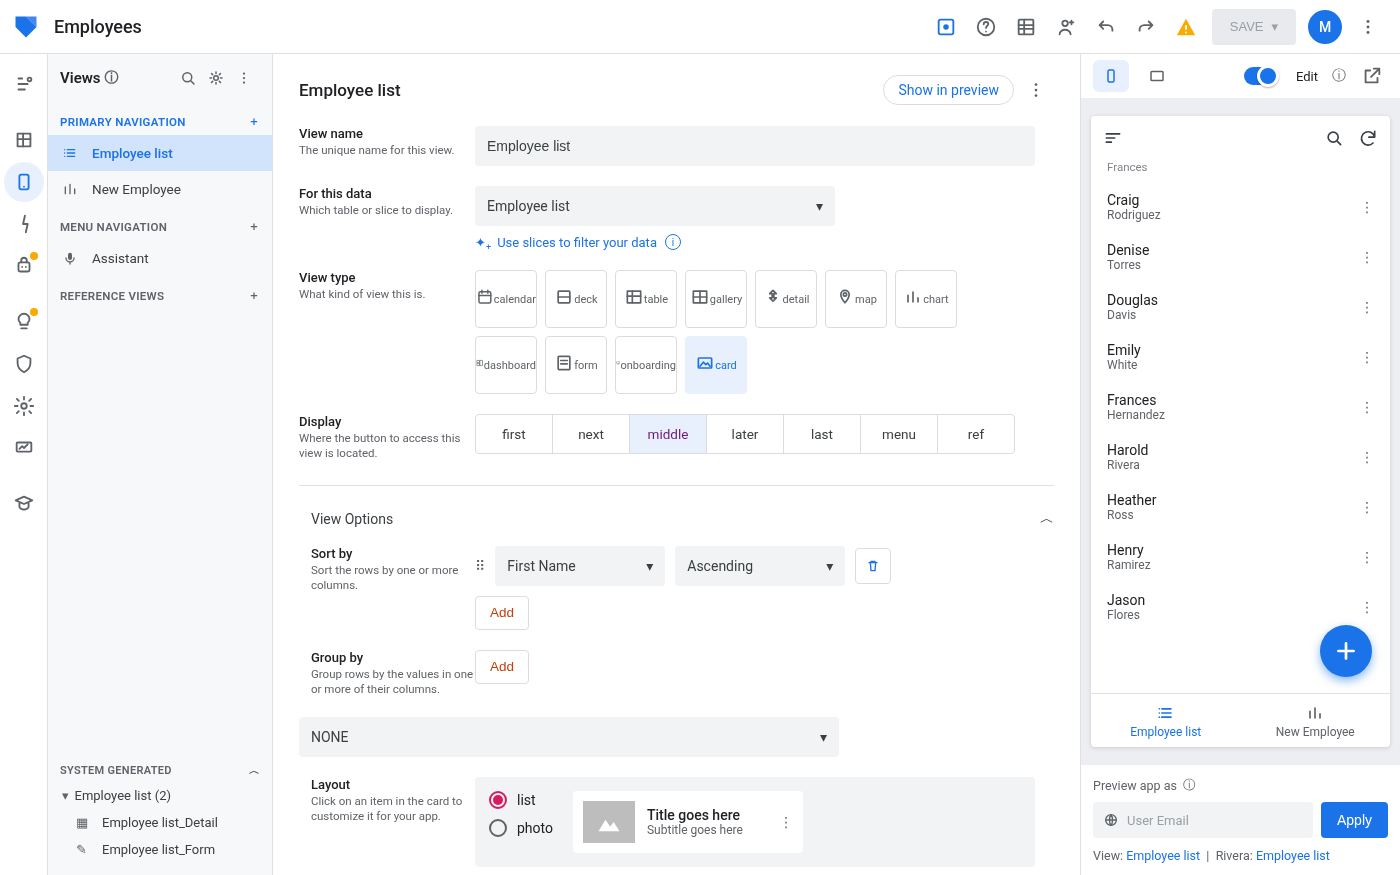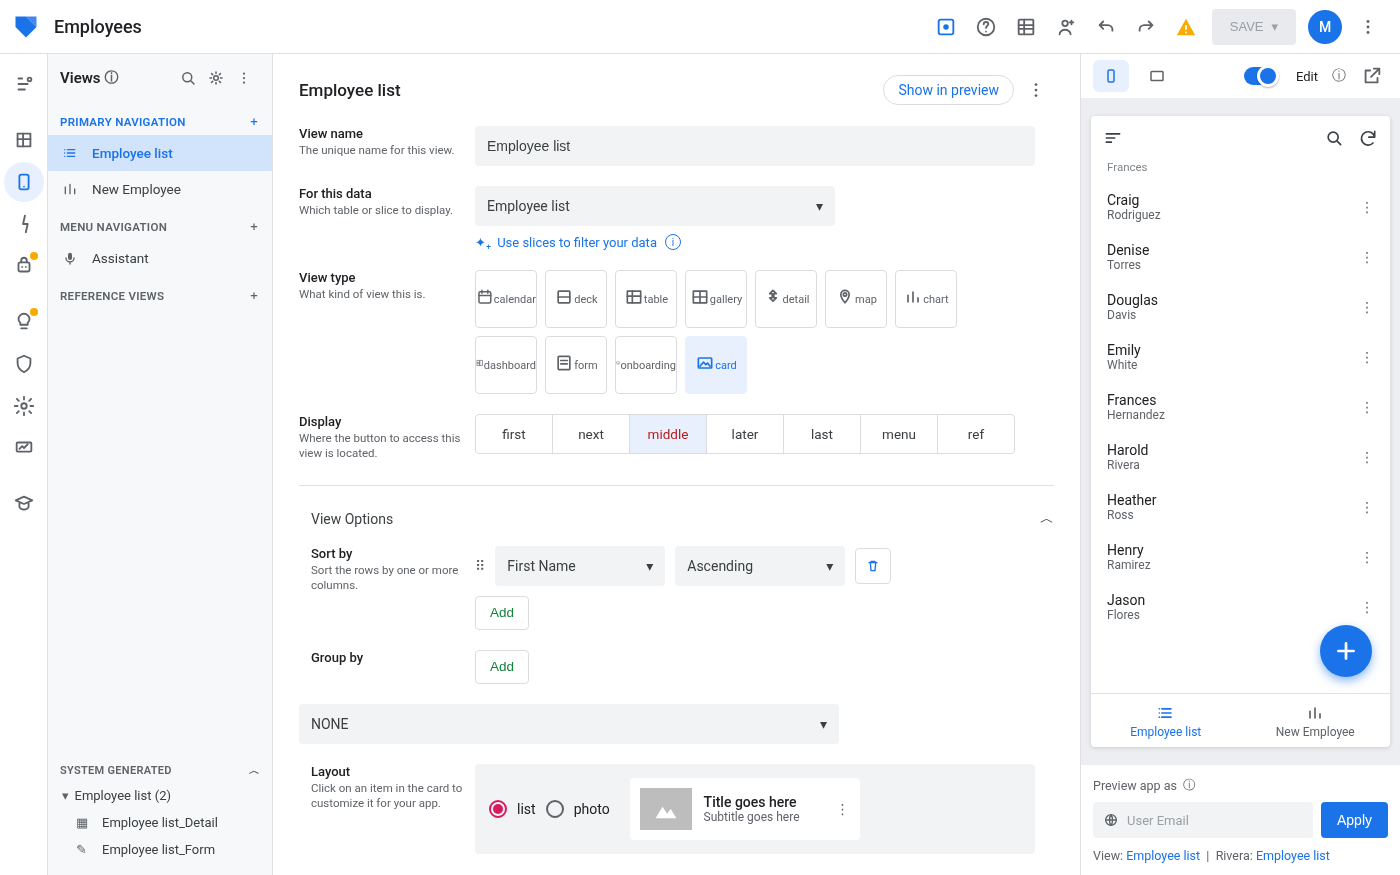--- a/index.html
+++ b/index.html
@@ -64,33 +64,33 @@
 .slice-link .plus { margin-right: 6px; }
 .slice-link .info { margin-left: 8px; width:16px; height:16px; border:1.5px solid #1a73e8; border-radius:50%; display:flex; align-items:center; justify-content:center; font-size:10px; }
 
 .type-grid { display: flex; flex-wrap: wrap; gap: 8px; max-width: 540px; }
 .type-card { width: 62px; height: 58px; border: 1px solid #dadce0; border-radius: 4px; display: flex; flex-direction: row; align-items: center; justify-content: center; font-size: 11px; color: #5f6368; cursor: pointer; background: #fff; }
 .type-card svg { width: 20px; height: 20px; margin-bottom: 4px; }
 .type-card.selected { background: #e8f0fe; border-color: #e8f0fe; color: #1a73e8; }
 .pos-grid { display: flex; border: 1px solid #dadce0; border-radius: 4px; overflow: hidden; max-width: 540px; }
 .pos-cell { flex: 1; height: 38px; display: flex; align-items: center; justify-content: center; font-size: 13.5px; color: #3c4043; border-right: 1px solid #dadce0; cursor: pointer; }
 .pos-cell:last-child { border-right: none; }
-.pos-cell.selected { background: #e8f0fe; color: #b91c1c; }
+.pos-cell.selected { background: #e8f0fe; color: #701a75; }
 
 .divider { border: none; border-top: 1px solid #e0e0e0; margin: 24px 0; }
 .options-header { display: flex; align-items: center; justify-content: space-between; font-size: 14px; font-weight: 400; color: #3c4043; cursor: pointer; margin: 0 0 18px 12px; }
 
 .sort-row { display: flex; align-items: center; gap: 10px; }
 .drag-grip { color: #5f6368; }
 .select-inline { height: 40px; background: #f1f3f4; border-radius: 4px; padding: 0 12px; display: flex; align-items: center; justify-content: space-between; font-size: 14px; color: #3c4043; min-width: 170px; cursor: pointer; }
 .trash-btn { width: 36px; height: 36px; border: 1px solid #dadce0; border-radius: 4px; display: flex; align-items: center; justify-content: center; color: #1a73e8; cursor: pointer; }
-.add-btn { margin-top: 10px; border: 1px solid #dadce0; border-radius: 4px; height: 34px; padding: 12px 14px; color: #15803d; background: #fff; font-size: 13.5px; cursor: pointer; display: inline-flex; align-items: center; }
+.add-btn { margin-top: 10px; border: 1px solid #dadce0; border-radius: 4px; height: 34px; padding: 12px 14px; color: #c2410c; background: #fff; font-size: 13.5px; cursor: pointer; display: inline-flex; align-items: center; }
 
 .layout-box { background: #f1f3f4; border-radius: 4px; padding: 14px; max-width: 640px; display: flex; gap: 20px; }
-.layout-radios { display: flex; flex-direction: row; gap: 10px; }
+.layout-radios { display: flex; flex-direction: column; gap: 10px; }
 .radio-row { display: flex; align-items: center; gap: 10px; font-size: 14px; cursor: pointer; }
 .radio { width: 18px; height: 18px; border: 2px solid #5f6368; border-radius: 50%; display: flex; align-items: center; justify-content: center; }
 .radio.checked { border-color: #d81b60; }
 .radio.checked::after { content:''; width: 10px; height: 10px; border-radius: 50%; background: #d81b60; }
 .layout-card { background: #fff; border-radius: 4px; padding: 10px; display: flex; align-items: center; gap: 12px; min-width: 230px; }
 .layout-thumb { width: 52px; height: 42px; background: #bdbdbd; display:flex; align-items:center; justify-content:center; color:#fff; }
 .layout-title { font-size: 14px; font-weight: 500; }
 .layout-sub { font-size: 12px; color: #5f6368; }
 
 
@@ -520,20 +520,21 @@
               </svg>
             </div>
         </div>
         <button class="add-btn">Add</button>
       </div>
     </div>
 
     <div class="field-row">
       <div class="field-label" style="padding-left:12px;">
         <div class="lbl">Group by</div>
+        <div class="hint">Group rows by the values in one or more of their columns.</div>
       </div>
       <div class="field-control">
         <button class="add-btn" style="margin-top:0;">Add</button>
       </div>
     </div>
 
     <div class="field-row">
       <div class="field-control">
         <div class="select-box full">
             <span>NONE</span>

